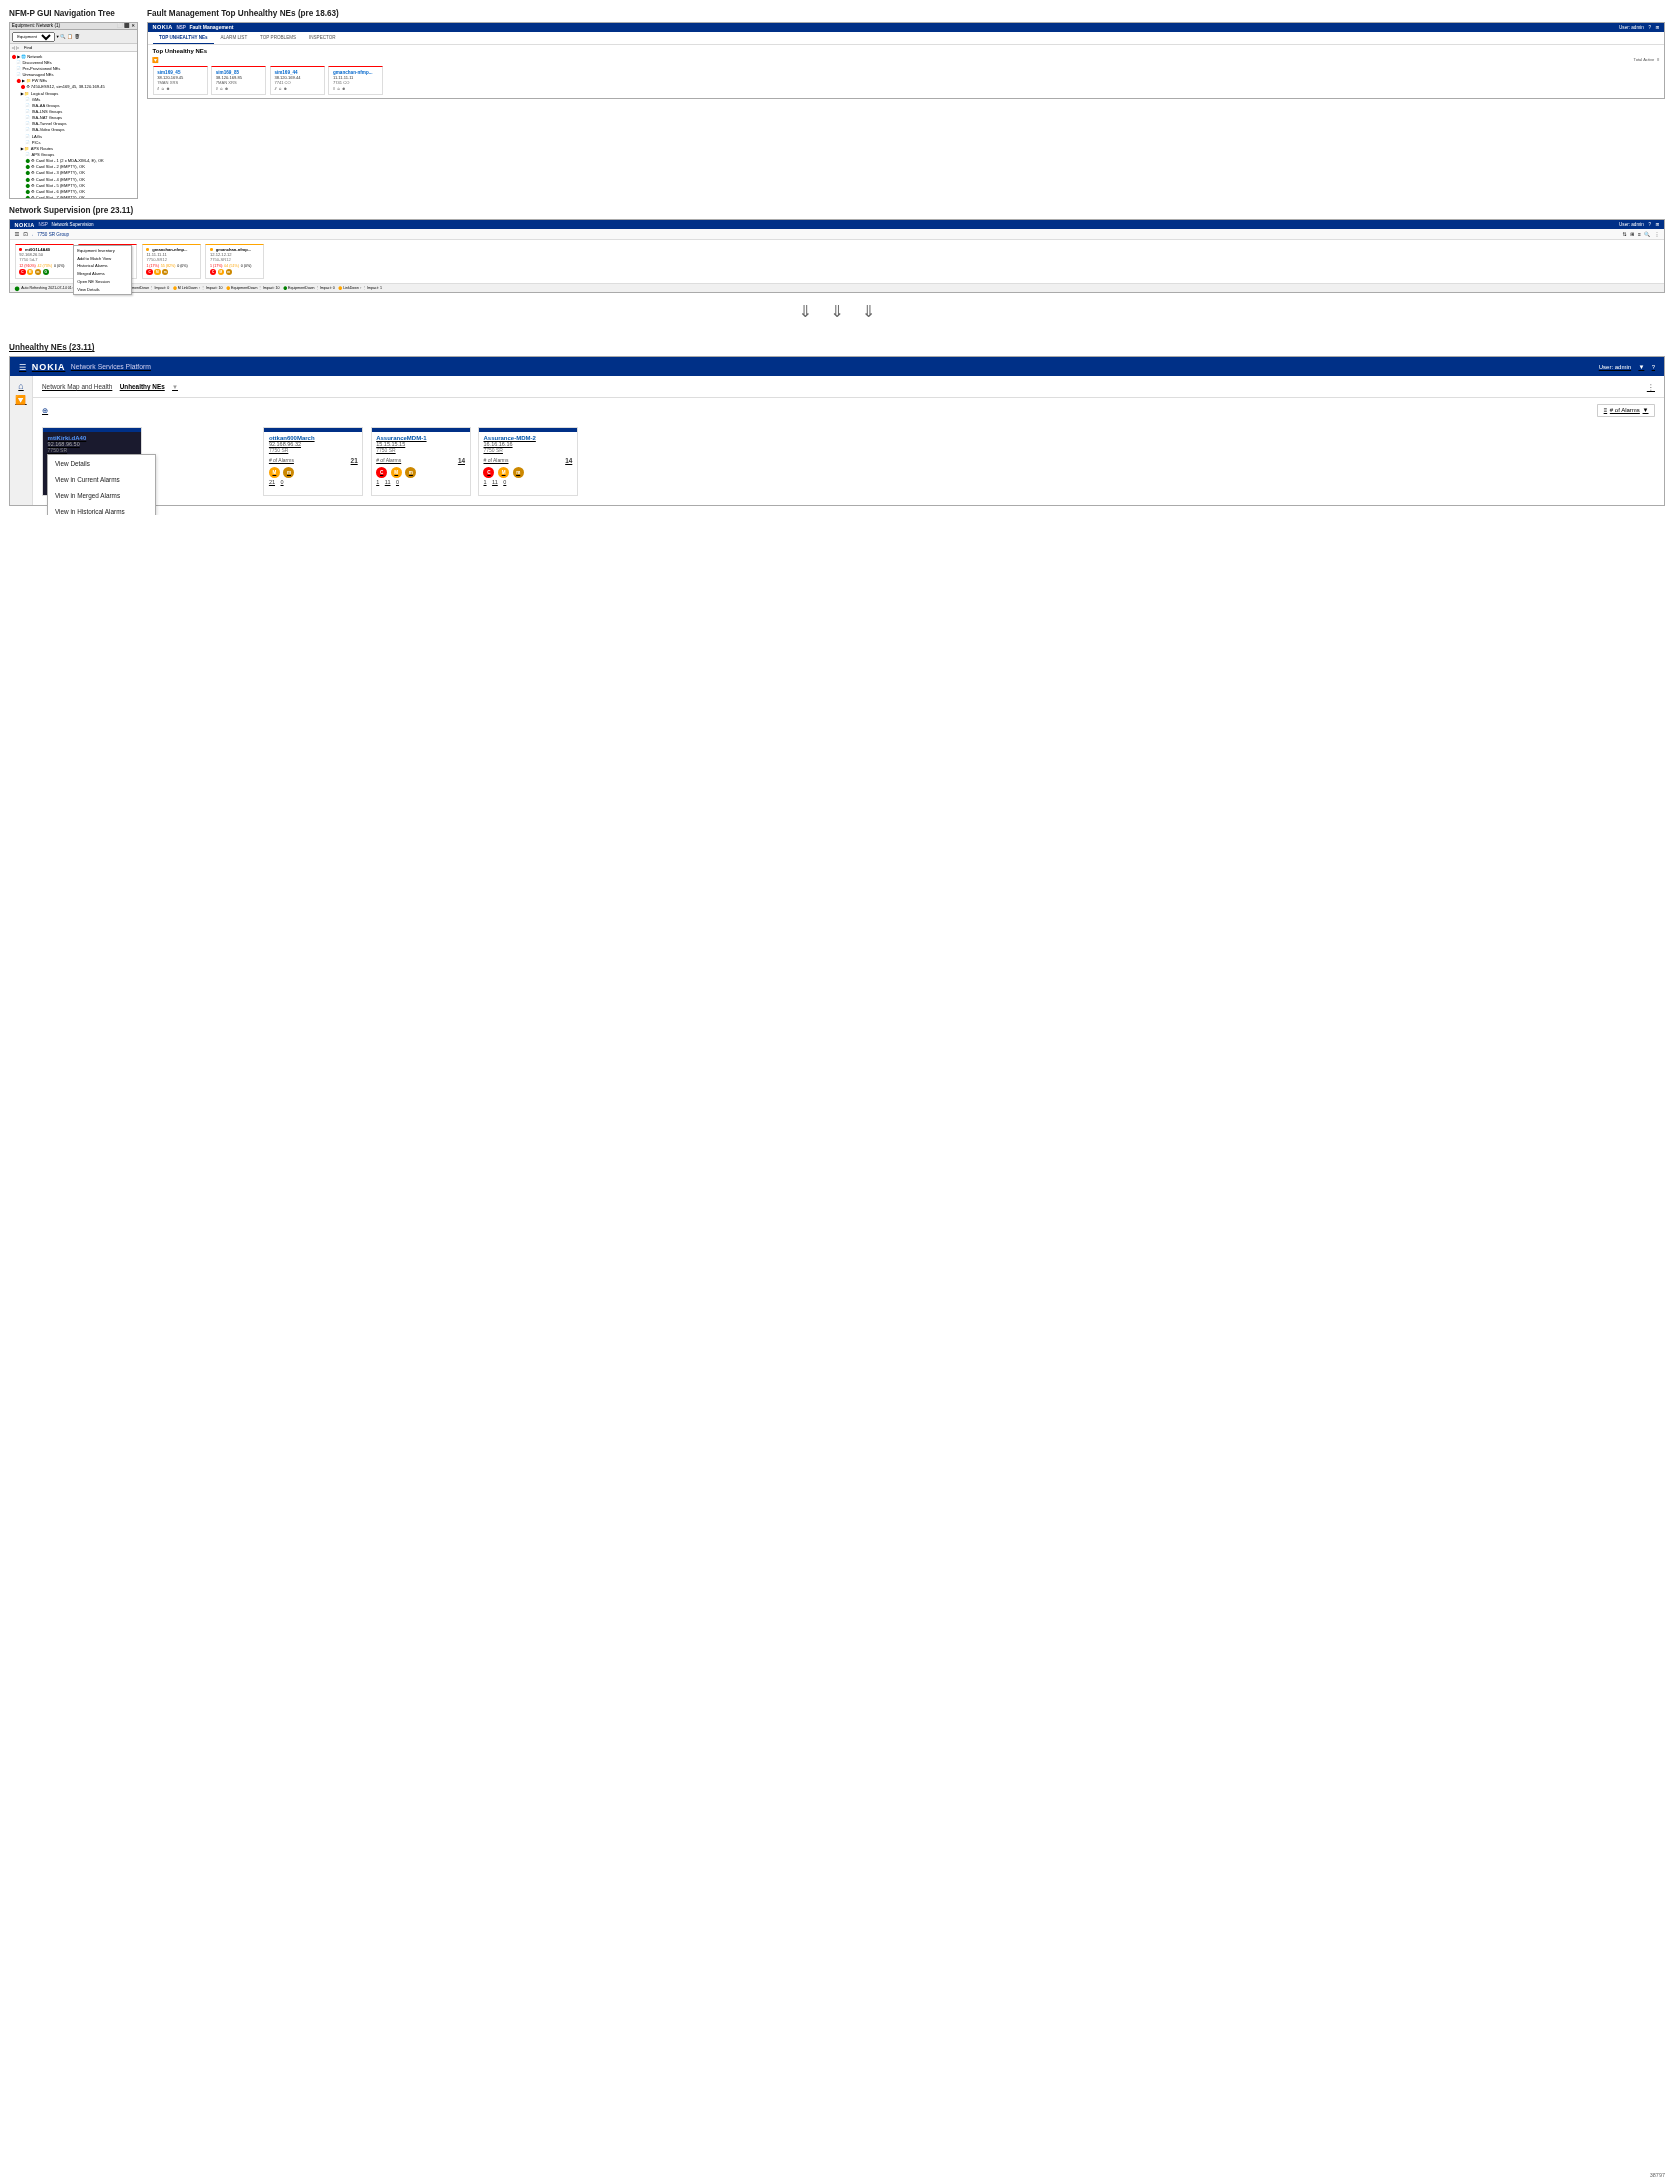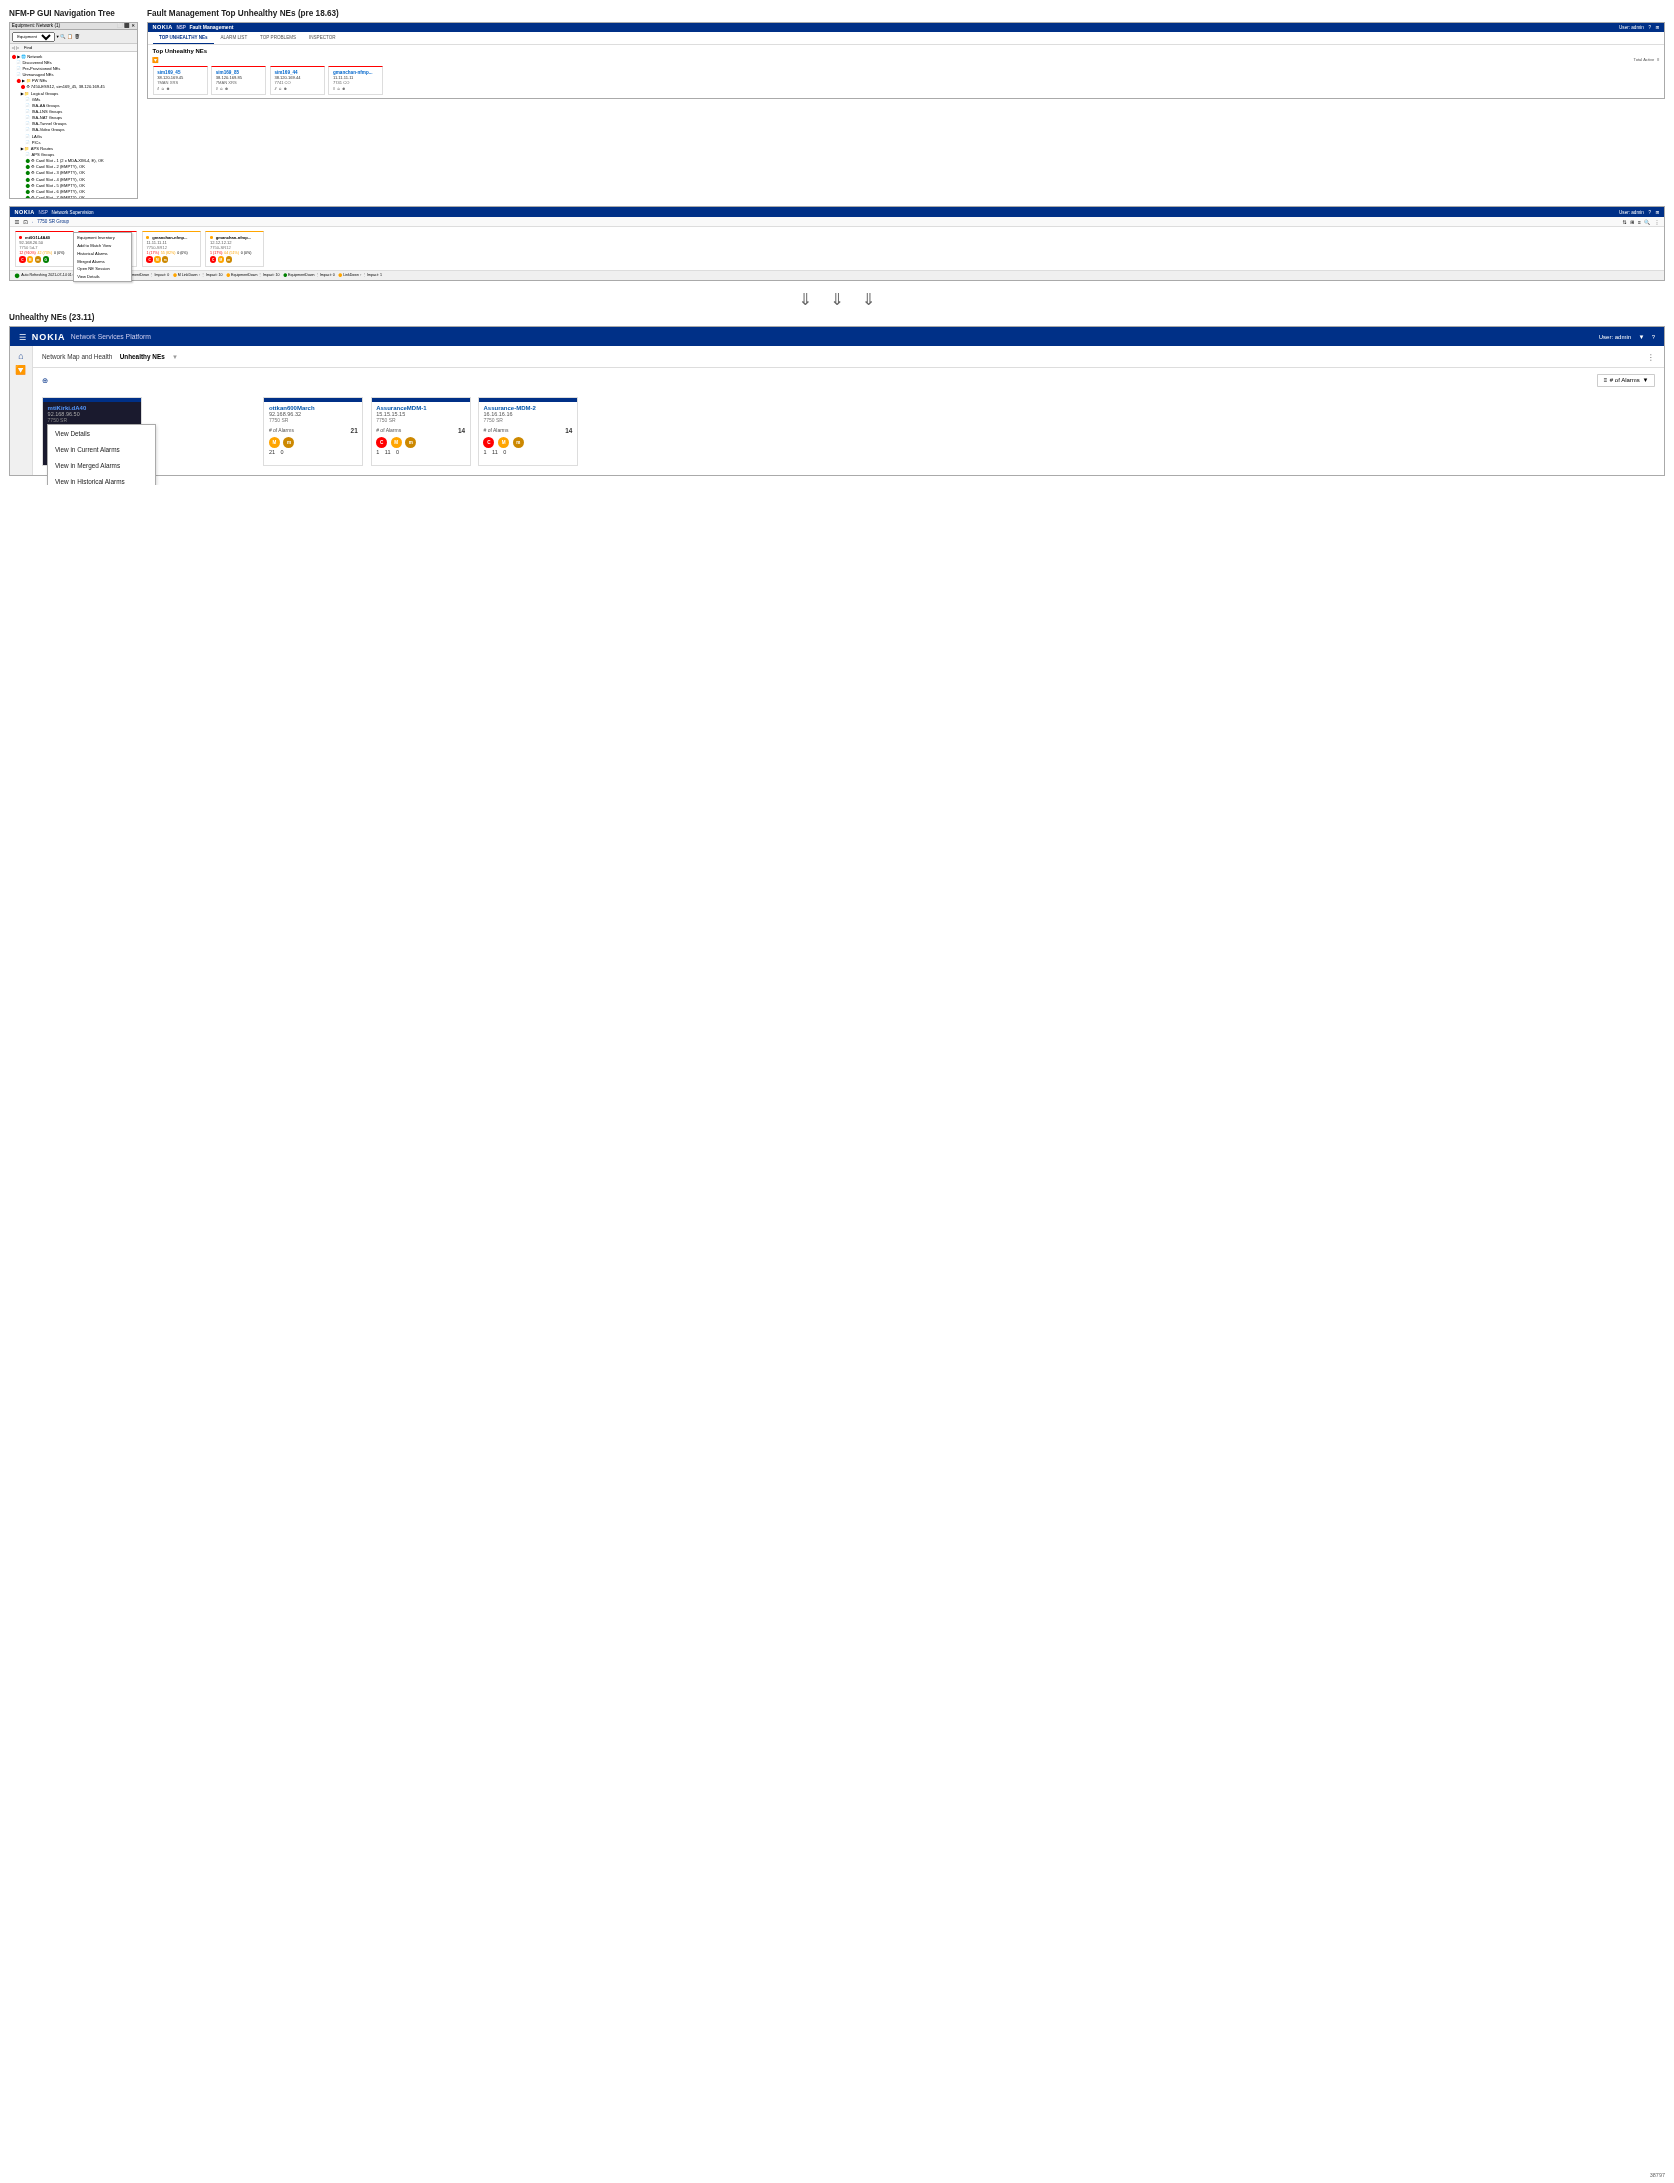--- a/index.html
+++ b/index.html
@@ -239,21 +239,22 @@
       gap: 3.6px;
     }
     .auto-refresh { display: flex; align-items: center; gap: 1.4px; }
     .status-pill {
       display: flex; align-items: center; gap: 0.9px;
       font-size: 3.6px;
     }
 
     
     .unhealthy-section {
-      margin-top: 4px;
+      margin-top: 22px;
+      text-decoration: underline;
     }
     .main-app {
       border: 0.5px solid #aaa;
       background: #fff;
     }
     .app-header {
       background: #003087;
       color: #fff;
       display: flex;
       align-items: center;
@@ -671,20 +672,21 @@
               <span>⊕</span>
             </div>
           </div>
         </div>
       </div>
     </div>
   </div>
 </div>
 
 <div style="margin-bottom:9px;">
+  <div class="section-title">Network Supervision (pre 23.11)</div>
   <div class="ns-panel">
     <div class="ns-header">
       <div style="display:flex; align-items:center; gap:3.6px;">
         <span class="nokia-logo-sm">NOKIA</span>
         <span class="nsp-label-sm">NSP</span>
         <span style="font-size:4.6px;">Network Supervision</span>
       </div>
       <div style="display:flex; align-items:center; gap:4.6px; font-size:4.6px;">
         <span>User: admin</span>
         <span>?</span>

